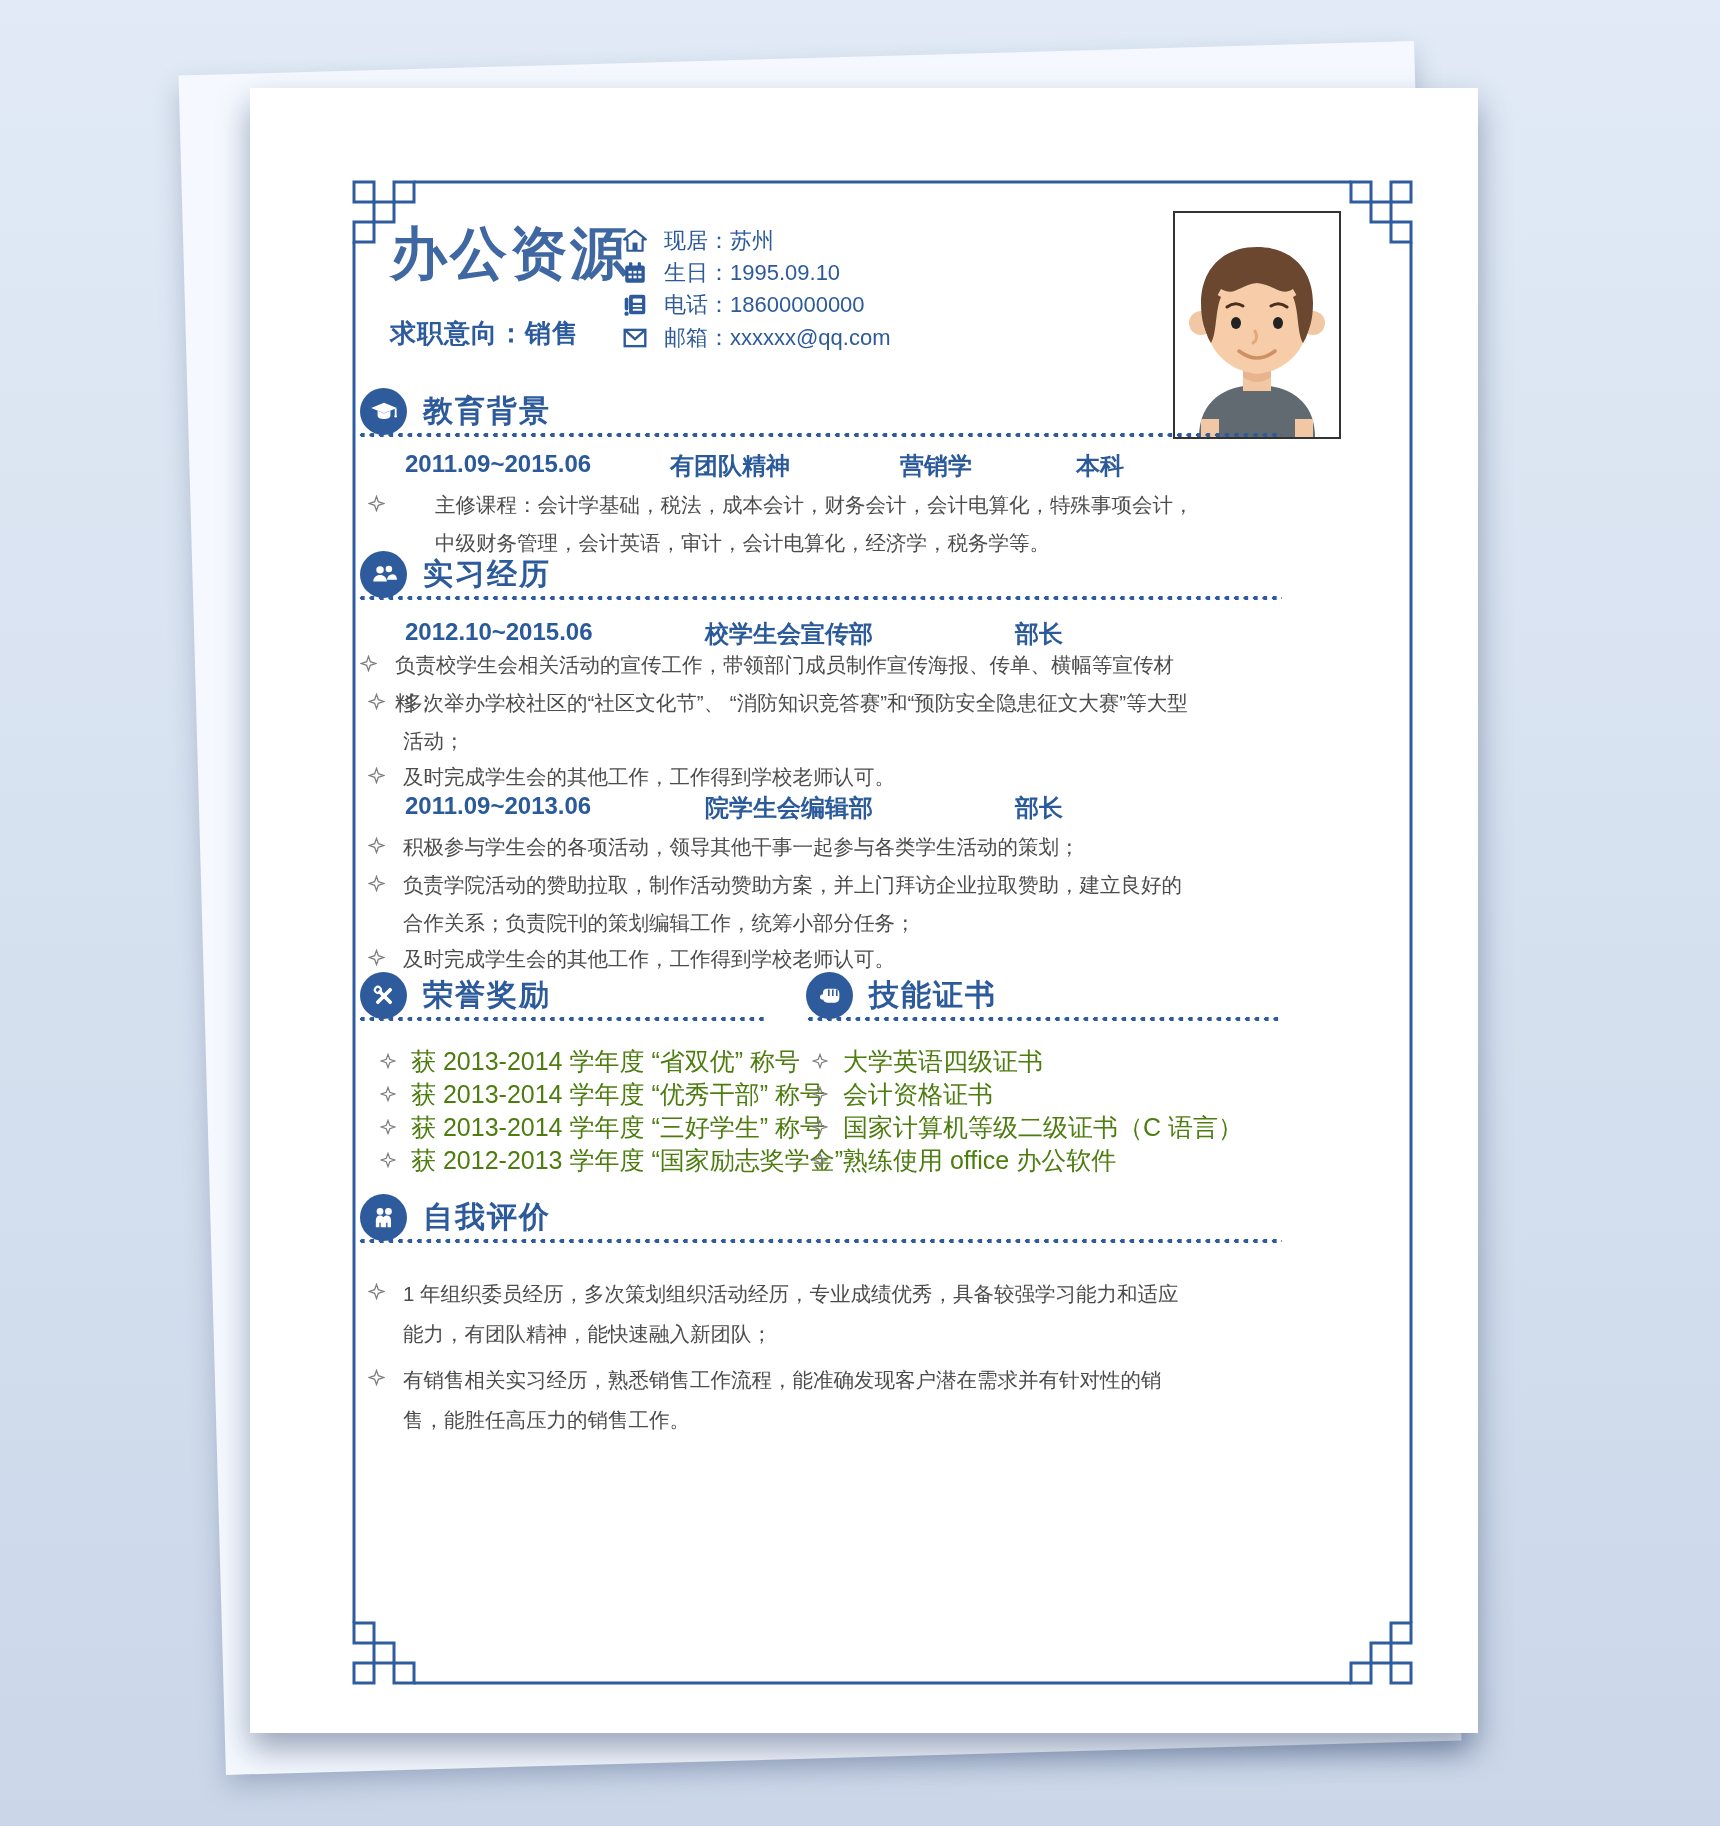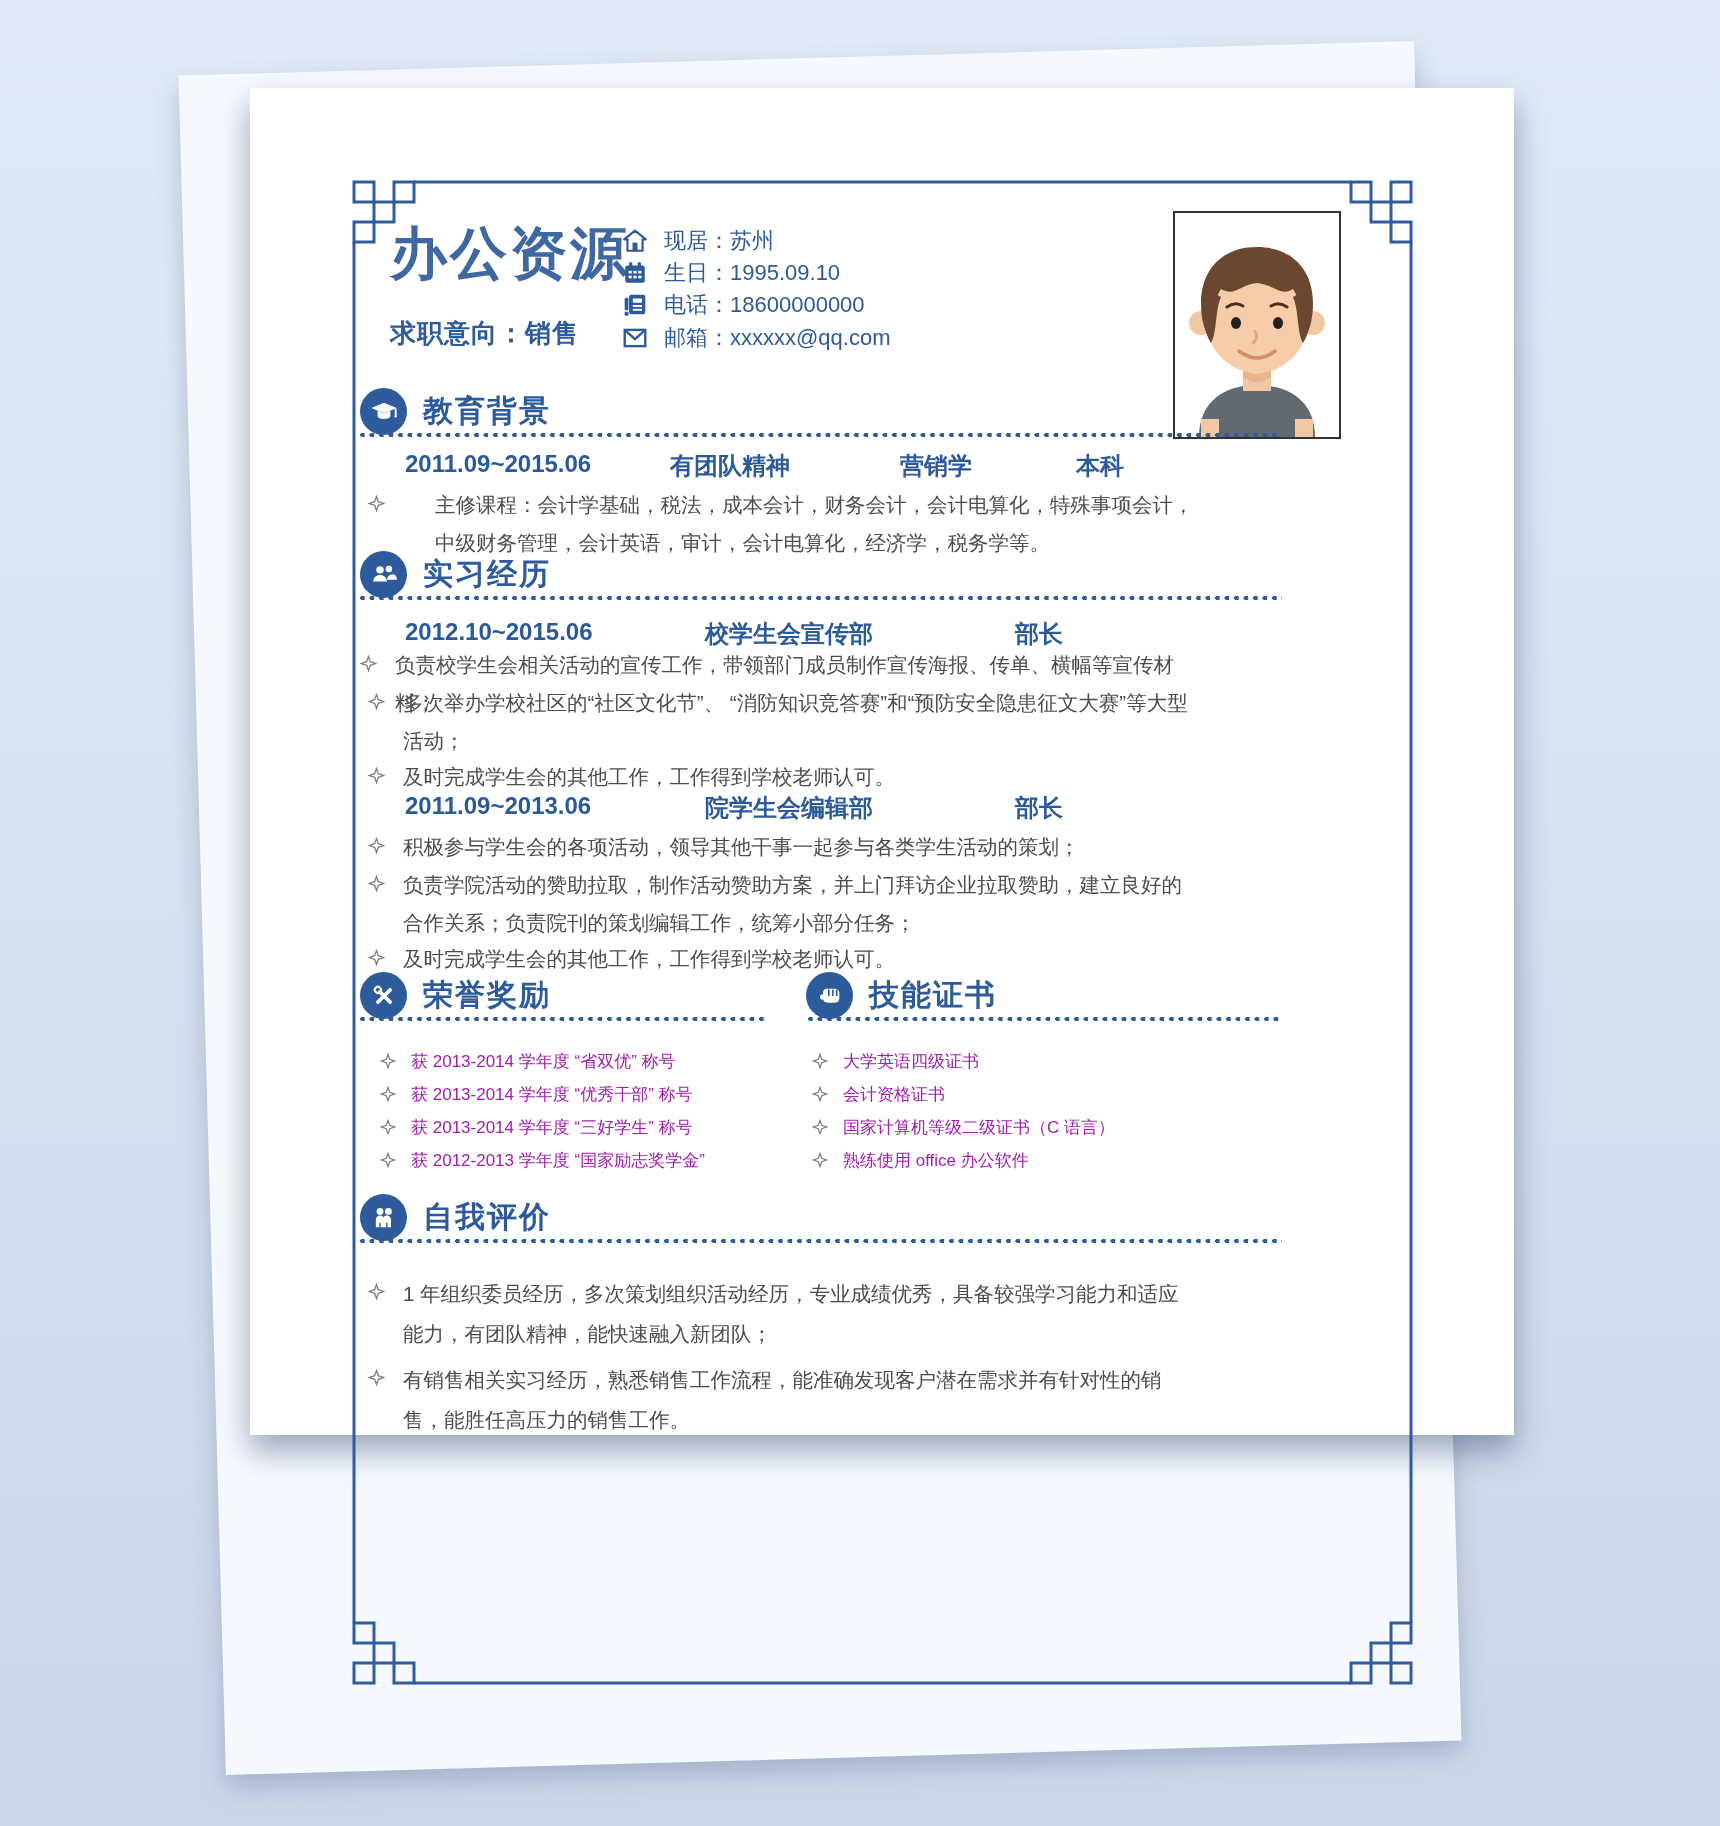--- a/index.html
+++ b/index.html
@@ -2,22 +2,22 @@
 <html><head>
 <meta charset="utf-8">
 <style>
   html,body{margin:0;padding:0;}
   body{font-family:"Liberation Sans","DejaVu Sans",sans-serif;}
   .canvas{position:relative;width:1720px;height:1826px;overflow:hidden;
           background:linear-gradient(180deg,#e1eaf6 0%,#d5e0ef 55%,#cbd7e9 100%);}
   .abs{position:absolute;}
   .sheet-back{left:202px;top:58px;width:1236px;height:1700px;background:#f5f9ff;
               transform:rotate(-1.6deg);box-shadow:0 12px 26px rgba(60,80,120,.28);}
-  .page{left:250px;top:88px;width:1228px;height:1347px;background:#ffffff;
-        box-shadow:0 16px 30px rgba(45,65,105,.45);padding-left:36px;}
+  .page{left:250px;top:88px;width:1228px;height:1645px;background:#ffffff;
+        box-shadow:0 16px 30px rgba(45,65,105,.45);}
   
   .name{left:140px;top:128px;font-size:57px;font-weight:bold;color:#3f68a3;letter-spacing:3px;}
   .intent{left:140px;top:228px;font-size:26px;font-weight:bold;color:#2c5a9b;letter-spacing:1px;}
   .contact-row{display:flex;align-items:center;gap:16px;height:28px;text-align:center;}
   .contact-row svg{flex:0 0 auto;}
   .contact-text{font-size:22px;color:#2c5a9b;white-space:nowrap;}
   .photo{left:923px;top:123px;width:164px;height:224px;background:#fff;border:2px solid #333;
          display:flex;align-items:flex-end;justify-content:center;overflow:hidden;}
   
   .sec-head{display:flex;align-items:center;gap:16px;}
@@ -26,21 +26,21 @@
   .sec-title{font-size:30px;font-weight:bold;color:#2c5a9b;letter-spacing:2px;white-space:nowrap;}
   .dots{height:6px;background-image:radial-gradient(circle 2.3px at 4.5px 3px,#2d5b9b 98%,rgba(0,0,0,0) 100%);
         background-size:9.5px 6px;background-repeat:repeat-x;}
   .erow{height:30px;}
   .erow span{position:absolute;font-size:24px;font-weight:bold;color:#2b5a9b;white-space:nowrap;}
   .bullet{display:flex;align-items:flex-start;}
   .bullet svg{flex:0 0 auto;margin-top:9px;margin-right:18px;}
   .btext{font-size:20.5px;color:#4c4c4c;line-height:38px;}
   .item-row{display:flex;align-items:center;height:30px;}
   .item-row svg{flex:0 0 auto;margin-right:15px;}
-  .itext{font-size:17px;color:#a21caf;white-space:nowrap;}
+  .itext{font-size:25px;color:#4d7c0f;white-space:nowrap;}
 </style>
 </head>
 <body>
 
 <div class="canvas">
   <div class="abs sheet-back"></div>
 
   <div class="abs page">
 
     <svg class="abs" style="left:0;top:0;" width="1228" height="1645" viewBox="0 0 1228 1645">

